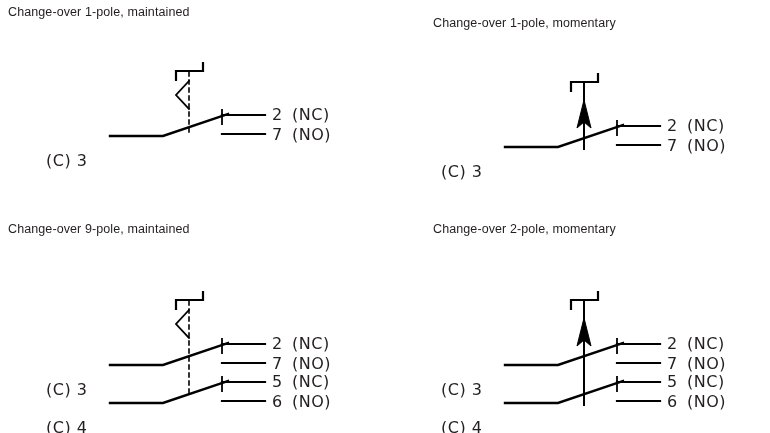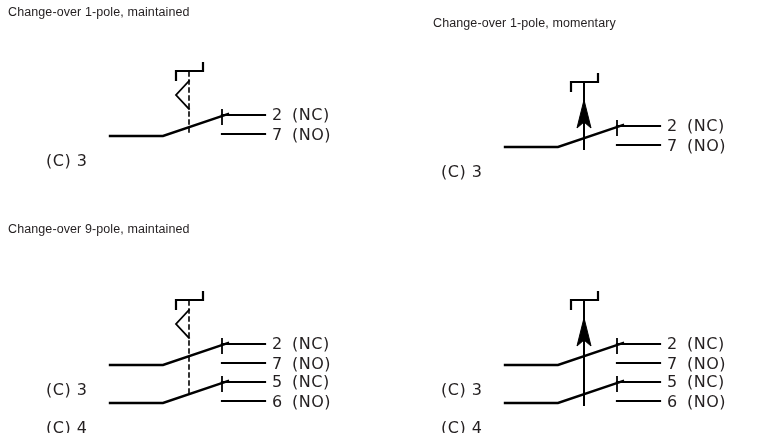--- a/index.html
+++ b/index.html
@@ -172,20 +172,21 @@
     <div class="lbl" style="left:292px; top:119px;">(NC)</div>
     <div class="lbl" style="left:272px; top:139px;">7</div>
     <div class="lbl" style="left:292px; top:139px;">(NO)</div>
     <div class="lbl" style="left:272px; top:157px;">5</div>
     <div class="lbl" style="left:292px; top:157px;">(NC)</div>
     <div class="lbl" style="left:272px; top:177px;">6</div>
     <div class="lbl" style="left:292px; top:177px;">(NO)</div>
   </div>
 
   <div class="panel panel-br">
+    <div class="panel-title">Change-over 2-pole, momentary</div>
 
     <div class="diagram">
       <svg width="385" height="216" viewBox="0 0 385 216" xmlns="http://www.w3.org/2000/svg">
         <g fill="none" stroke="#000000" stroke-width="2.2" stroke-linecap="square">
           <g>
             <path d="M186,92 L186,83 L213,83 L213,75"></path>
           </g>
 
           <path d="M199,84 L199,188" stroke-width="2"></path>
         </g>

